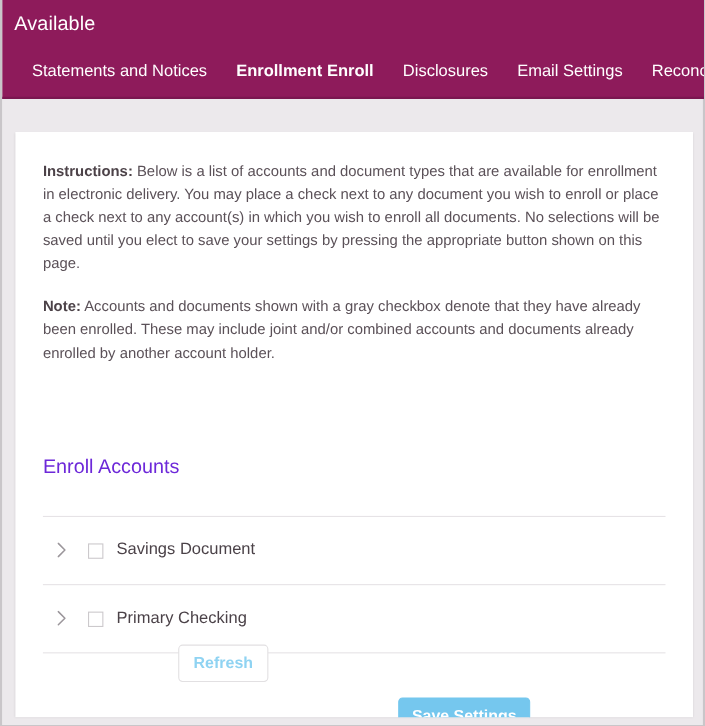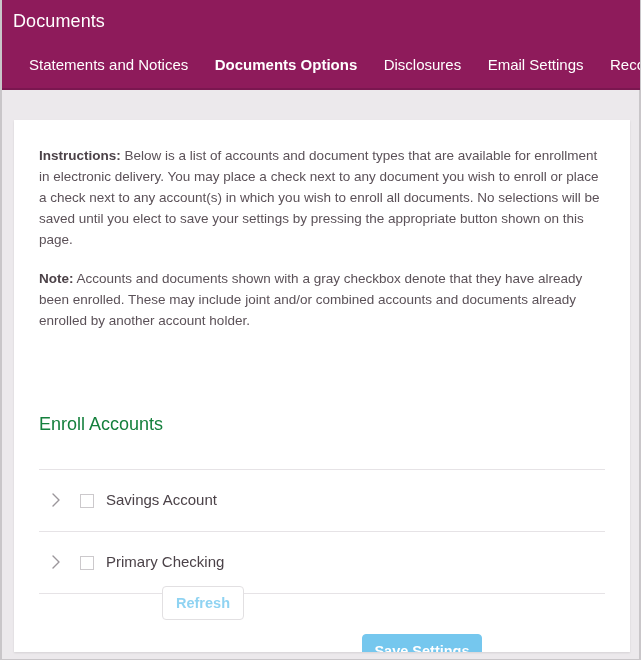--- a/index.html
+++ b/index.html
@@ -146,21 +146,21 @@
     cursor: pointer;
   }
 
   
   #section-heading {
     position: absolute;
     left: 25px;
     top: 291px;
     font-size: 18px;
     line-height: 26px;
-    color: #15803d;
+    color: #6d28d9;
     font-weight: normal;
     margin: 0;
   }
 
   
   #account-list {
     position: absolute;
     left: 25px;
     top: 349px;
     width: 566px;
@@ -241,25 +241,25 @@
     height: 570px;
     background: #c9c6c9;
   }
 </style>
 </head>
 <body>
 
 <div id="page-frame">
 
   <div id="app-header">
-    <div id="app-title">Documents</div>
+    <div id="app-title">Available</div>
 
     <div id="main-nav">
       <span class="nav-item">Statements and Notices</span>
-      <span class="nav-item active">Documents Options</span>
+      <span class="nav-item active">Enrollment Enroll</span>
       <span class="nav-item">Disclosures</span>
       <span class="nav-item">Email Settings</span>
       <span class="nav-item">Reconciliation W</span>
     </div>
   </div>
 
   <div id="content-area">
 
     <div id="content-card">
 
@@ -273,21 +273,21 @@
 
       <div id="account-list">
 
         <div class="account-row">
           <span class="chev">
             <svg width="8" height="14" viewBox="0 0 8 14" aria-hidden="true">
               <path d="M1 1 L7 7 L1 13" fill="none" stroke="#9b969b" stroke-width="1.4" stroke-linecap="round" stroke-linejoin="round"></path>
             </svg>
           </span>
           <span class="cb light row-cb"></span>
-          <span class="row-label">Savings Account</span>
+          <span class="row-label">Savings Document</span>
         </div>
 
         <div class="account-row">
           <span class="chev">
             <svg width="8" height="14" viewBox="0 0 8 14" aria-hidden="true">
               <path d="M1 1 L7 7 L1 13" fill="none" stroke="#9b969b" stroke-width="1.4" stroke-linecap="round" stroke-linejoin="round"></path>
             </svg>
           </span>
           <span class="cb light row-cb"></span>
           <span class="row-label">Primary Checking</span>

